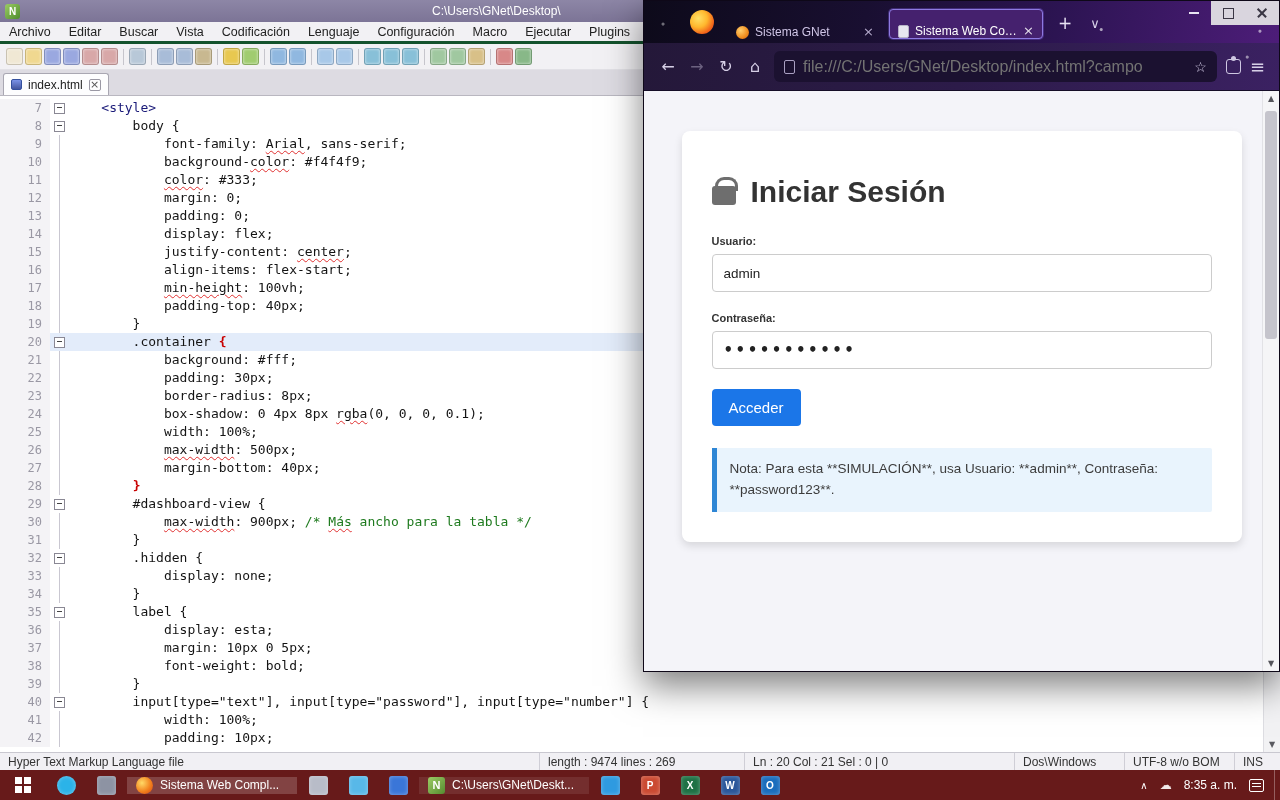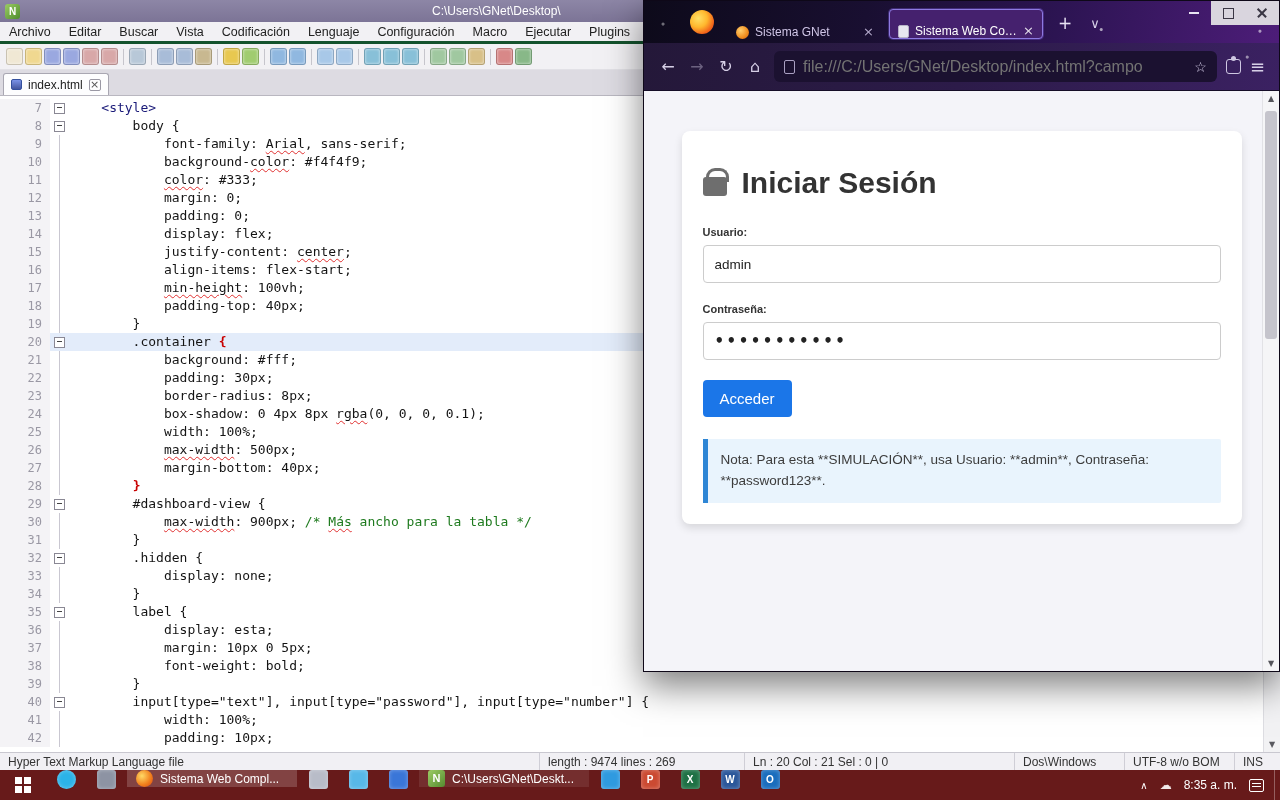--- a/index.html
+++ b/index.html
@@ -86,21 +86,21 @@
   .urlbar-star{color:#cfc7e2;font-size:14px;flex:none}
   .ext-puzzle{width:15px;height:15px;border:1.6px solid #cfc7e2;border-radius:3px;position:relative;flex:none}
   .ext-puzzle::before{content:"";position:absolute;top:-4px;left:4px;width:5px;height:5px;border-radius:50%;background:#cfc7e2}
   .menu-hamburger{color:#d6cfe6;font-size:18px;flex:none}
   .ff-content{flex:1;position:relative;background:#f4f4f9;overflow:hidden}
   .ff-scrollbar{position:absolute;top:0;right:0;bottom:0;width:17px;background:#f5f5f7;border-left:1px solid #e2e2e6}
   .sb-up{position:absolute;top:3px;left:0;right:0;text-align:center;font-size:8px;color:#55555b}
   .sb-down{position:absolute;bottom:3px;left:0;right:0;text-align:center;font-size:8px;color:#55555b}
   .sb-thumb{position:absolute;top:20px;left:2px;right:2px;height:228px;background:#c5c4cc;border-radius:3px}
 
-  .login-card{width:560px;margin:40px auto 0;background:#fff;border-radius:8px;box-shadow:0 4px 8px rgba(0,0,0,.12);padding:21px;color:#333}
+  .login-card{width:560px;margin:40px auto 0;background:#fff;border-radius:8px;box-shadow:0 4px 8px rgba(0,0,0,.12);padding:30px;color:#333}
   .login-heading{font-size:30px;font-weight:bold;margin:14px 0 26px;display:flex;align-items:center;gap:15px;color:#333}
   .lock-icon{position:relative;width:24px;height:19px;background:#6e6e6e;border-radius:3px;margin-top:7px;flex:none}
   .lock-icon::before{content:"";position:absolute;left:3px;top:-9px;width:17px;height:11px;border:3.5px solid #6e6e6e;border-bottom:none;border-radius:9px 9px 0 0}
   .form-label{font-weight:bold;font-size:11px;margin:14px 0 7px}
   .text-input{display:block;width:100%;height:38px;border:1px solid #ccc;border-radius:4px;padding:0 11px;font-size:13.5px;color:#222;background:#fff;font-family:"Liberation Sans",sans-serif}
   .text-input.pwd{font-size:15px;letter-spacing:2.5px;font-weight:bold;font-family:"DejaVu Sans",sans-serif}
   .submit-btn{margin-top:20px;background:#1b76e8;color:#fff;border:none;border-radius:4px;padding:10px 17px;font-size:15px;cursor:pointer;font-family:"Liberation Sans",sans-serif}
   .note-box{margin-top:22px;background:#e9f4fd;border-left:5px solid #2e86d5;padding:11px 13px;font-size:13.5px;line-height:1.55;color:#3c3c3c;border-radius:0 2px 2px 0}
 
   
@@ -520,21 +520,21 @@
 
   <footer class="taskbar">
     <div class="start">
       <span class="win-logo">
           <span></span>
           <span></span>
           <span></span>
           <span></span>
         </span>
     </div>
-    <div id="taskbar-apps" style="display:flex;align-items:flex-start">
+    <div id="taskbar-apps" style="display:flex;align-items:center">
         <div class="pin-slot">
           <span class="pin circle" style="background: rgb(43, 179, 232);"></span>
         </div>
         <div class="pin-slot">
           <span class="pin " style="background: rgb(141, 147, 163);"></span>
         </div>
         <div class="task focused">
           <span class="task-ic firefox"></span>
           <span class="task-label">Sistema Web Compl...</span>
         </div>

